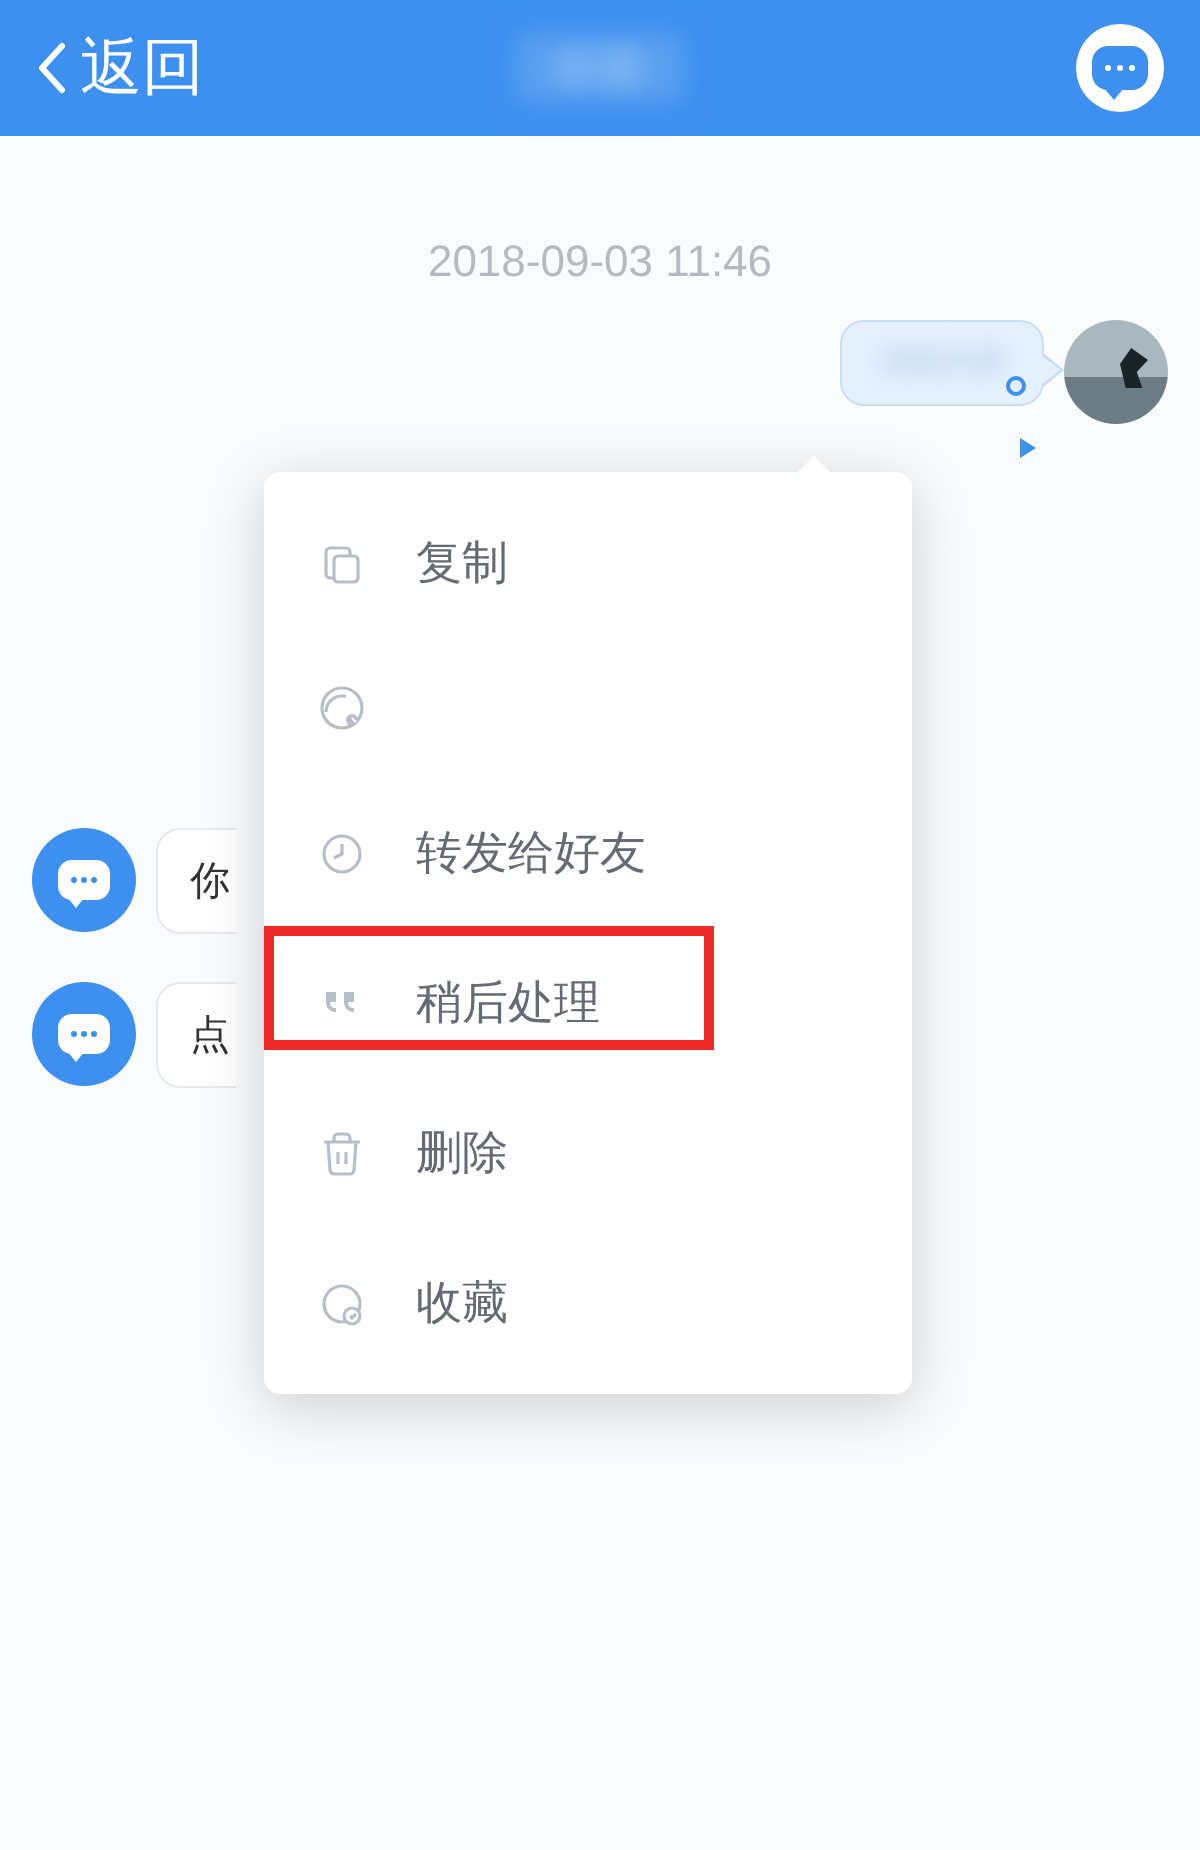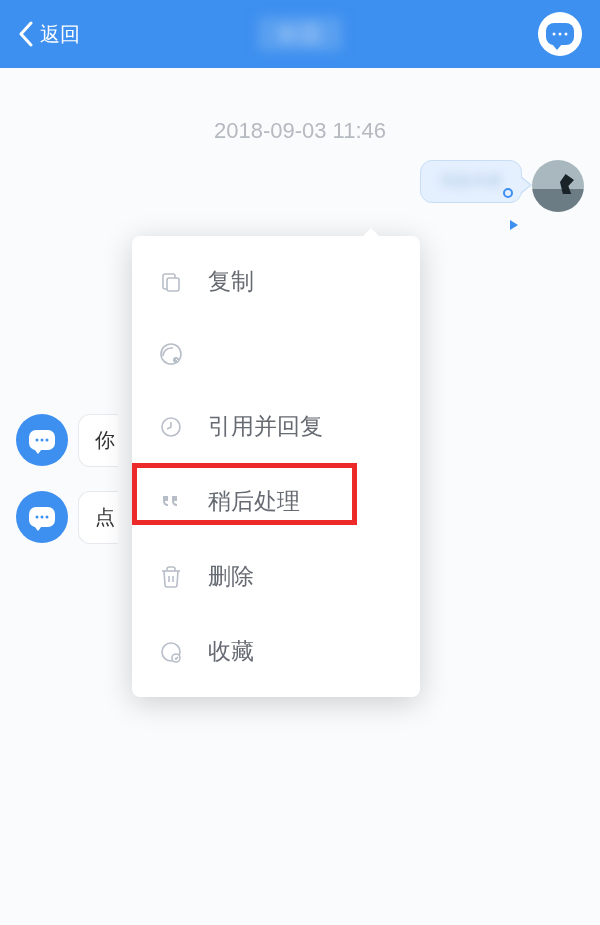--- a/index.html
+++ b/index.html
@@ -18,23 +18,23 @@
     .header {
       background: #3d8ff0;
       height: 68px;
       display: flex;
       align-items: center;
       justify-content: space-between;
       padding: 0 18px;
     }
     .back-btn {
       display: flex;
-      align-items: flex-start;
+      align-items: center;
       color: white;
-      font-size: 20px;
+      font-size: 31px;
       gap: 6px;
     }
     .back-chevron svg {
       display: block;
     }
     .header-title {
       position: absolute;
       left: 50%;
       transform: translateX(-50%);
       filter: blur(6px);
@@ -252,21 +252,21 @@
       overflow: hidden;
       white-space: nowrap;
       border-right: none;
       border-radius: 12px 0 0 12px;
     }
 
     .context-menu {
       position: absolute;
       left: 132px;
       top: 236px;
-      width: 288px;
+      width: 324px;
       background: white;
       border-radius: 8px;
       box-shadow: 0 6px 30px rgba(0,0,0,0.18);
       padding: 8px 0;
       z-index: 10;
     }
     .context-menu::before {
       content: '';
       position: absolute;
       top: -8px;
@@ -399,21 +399,21 @@
         </svg>
     </div>
   </div>
   <div class="menu-item">
     <div class="menu-icon">
       <svg viewBox="0 0 24 24" fill="none" stroke="currentColor" stroke-width="1.6">
           <circle cx="12" cy="12" r="9"></circle>
           <polyline points="12 7 12 12 8 14"></polyline>
         </svg>
     </div>
-    <span>引用并回复</span>
+    <span>转发给好友</span>
   </div>
   <div class="menu-item">
     <div class="menu-icon">
       <svg viewBox="0 0 24 24" fill="currentColor">
           <path d="M5 6h4v5H6c0 2 1 3 3 3v2c-3 0-5-2-5-5V6zm9 0h4v5h-3c0 2 1 3 3 3v2c-3 0-5-2-5-5V6z"></path>
         </svg>
     </div>
     <span>稍后处理</span>
   </div>
   <div class="menu-item">

